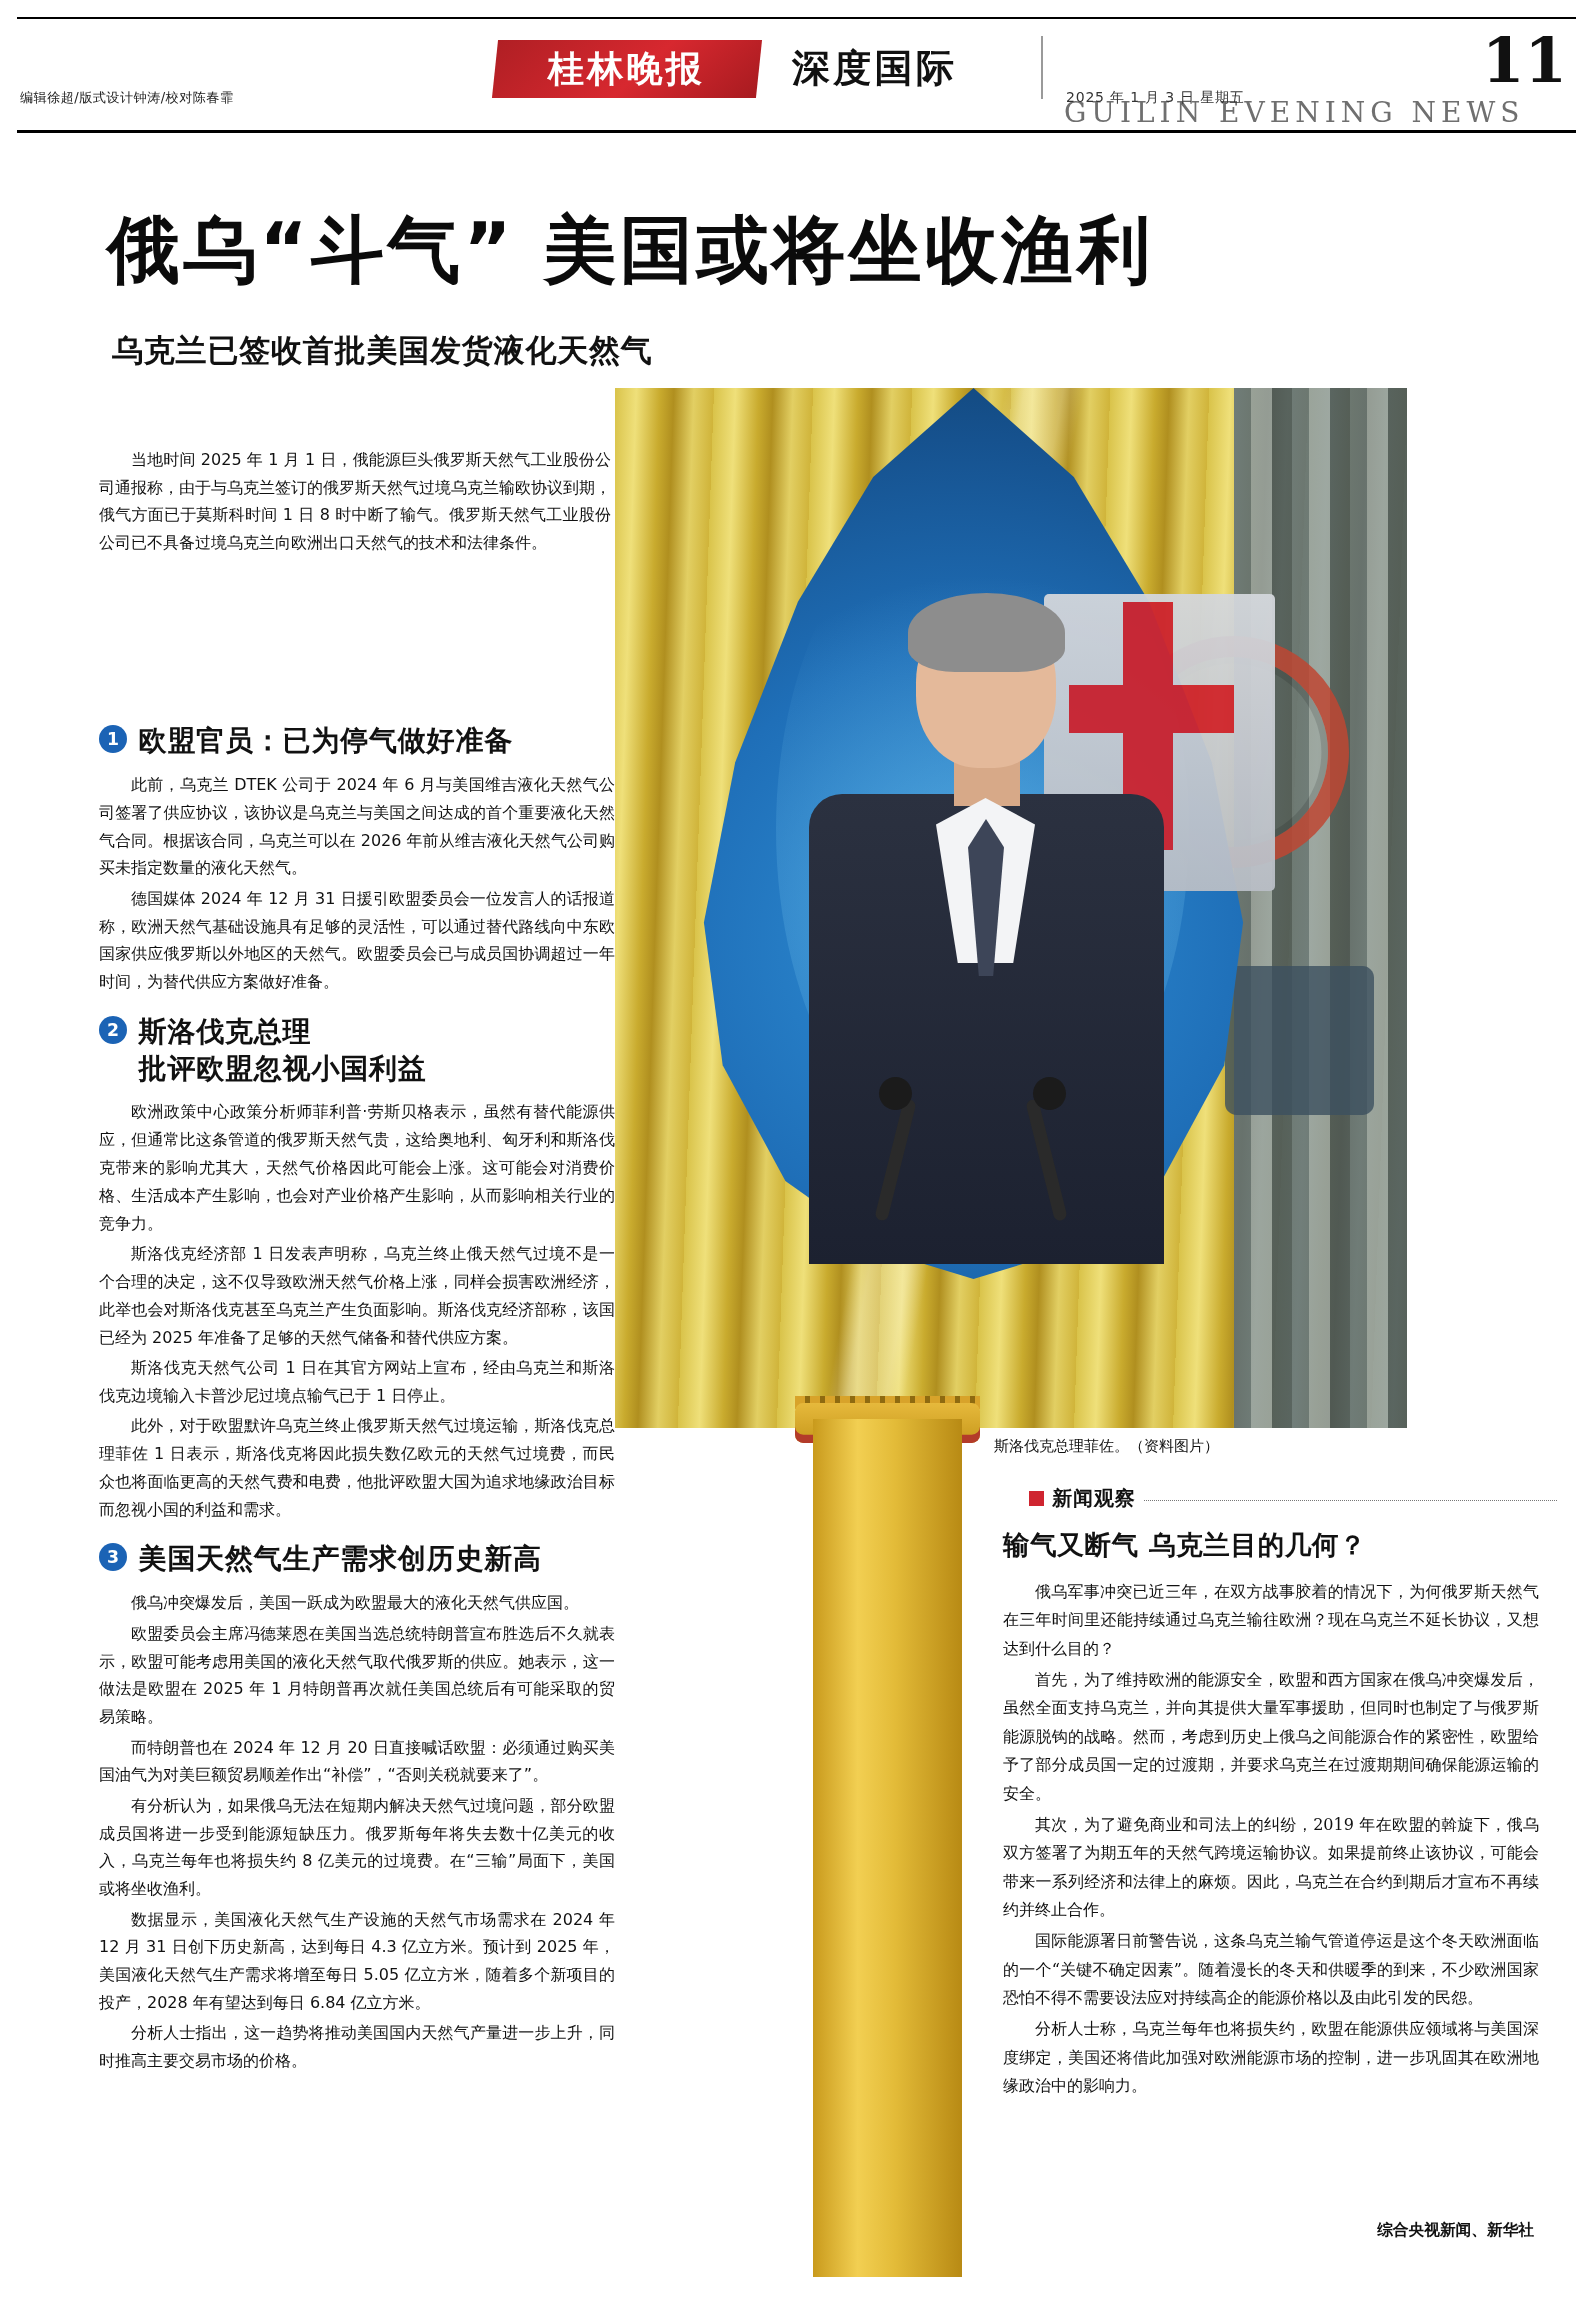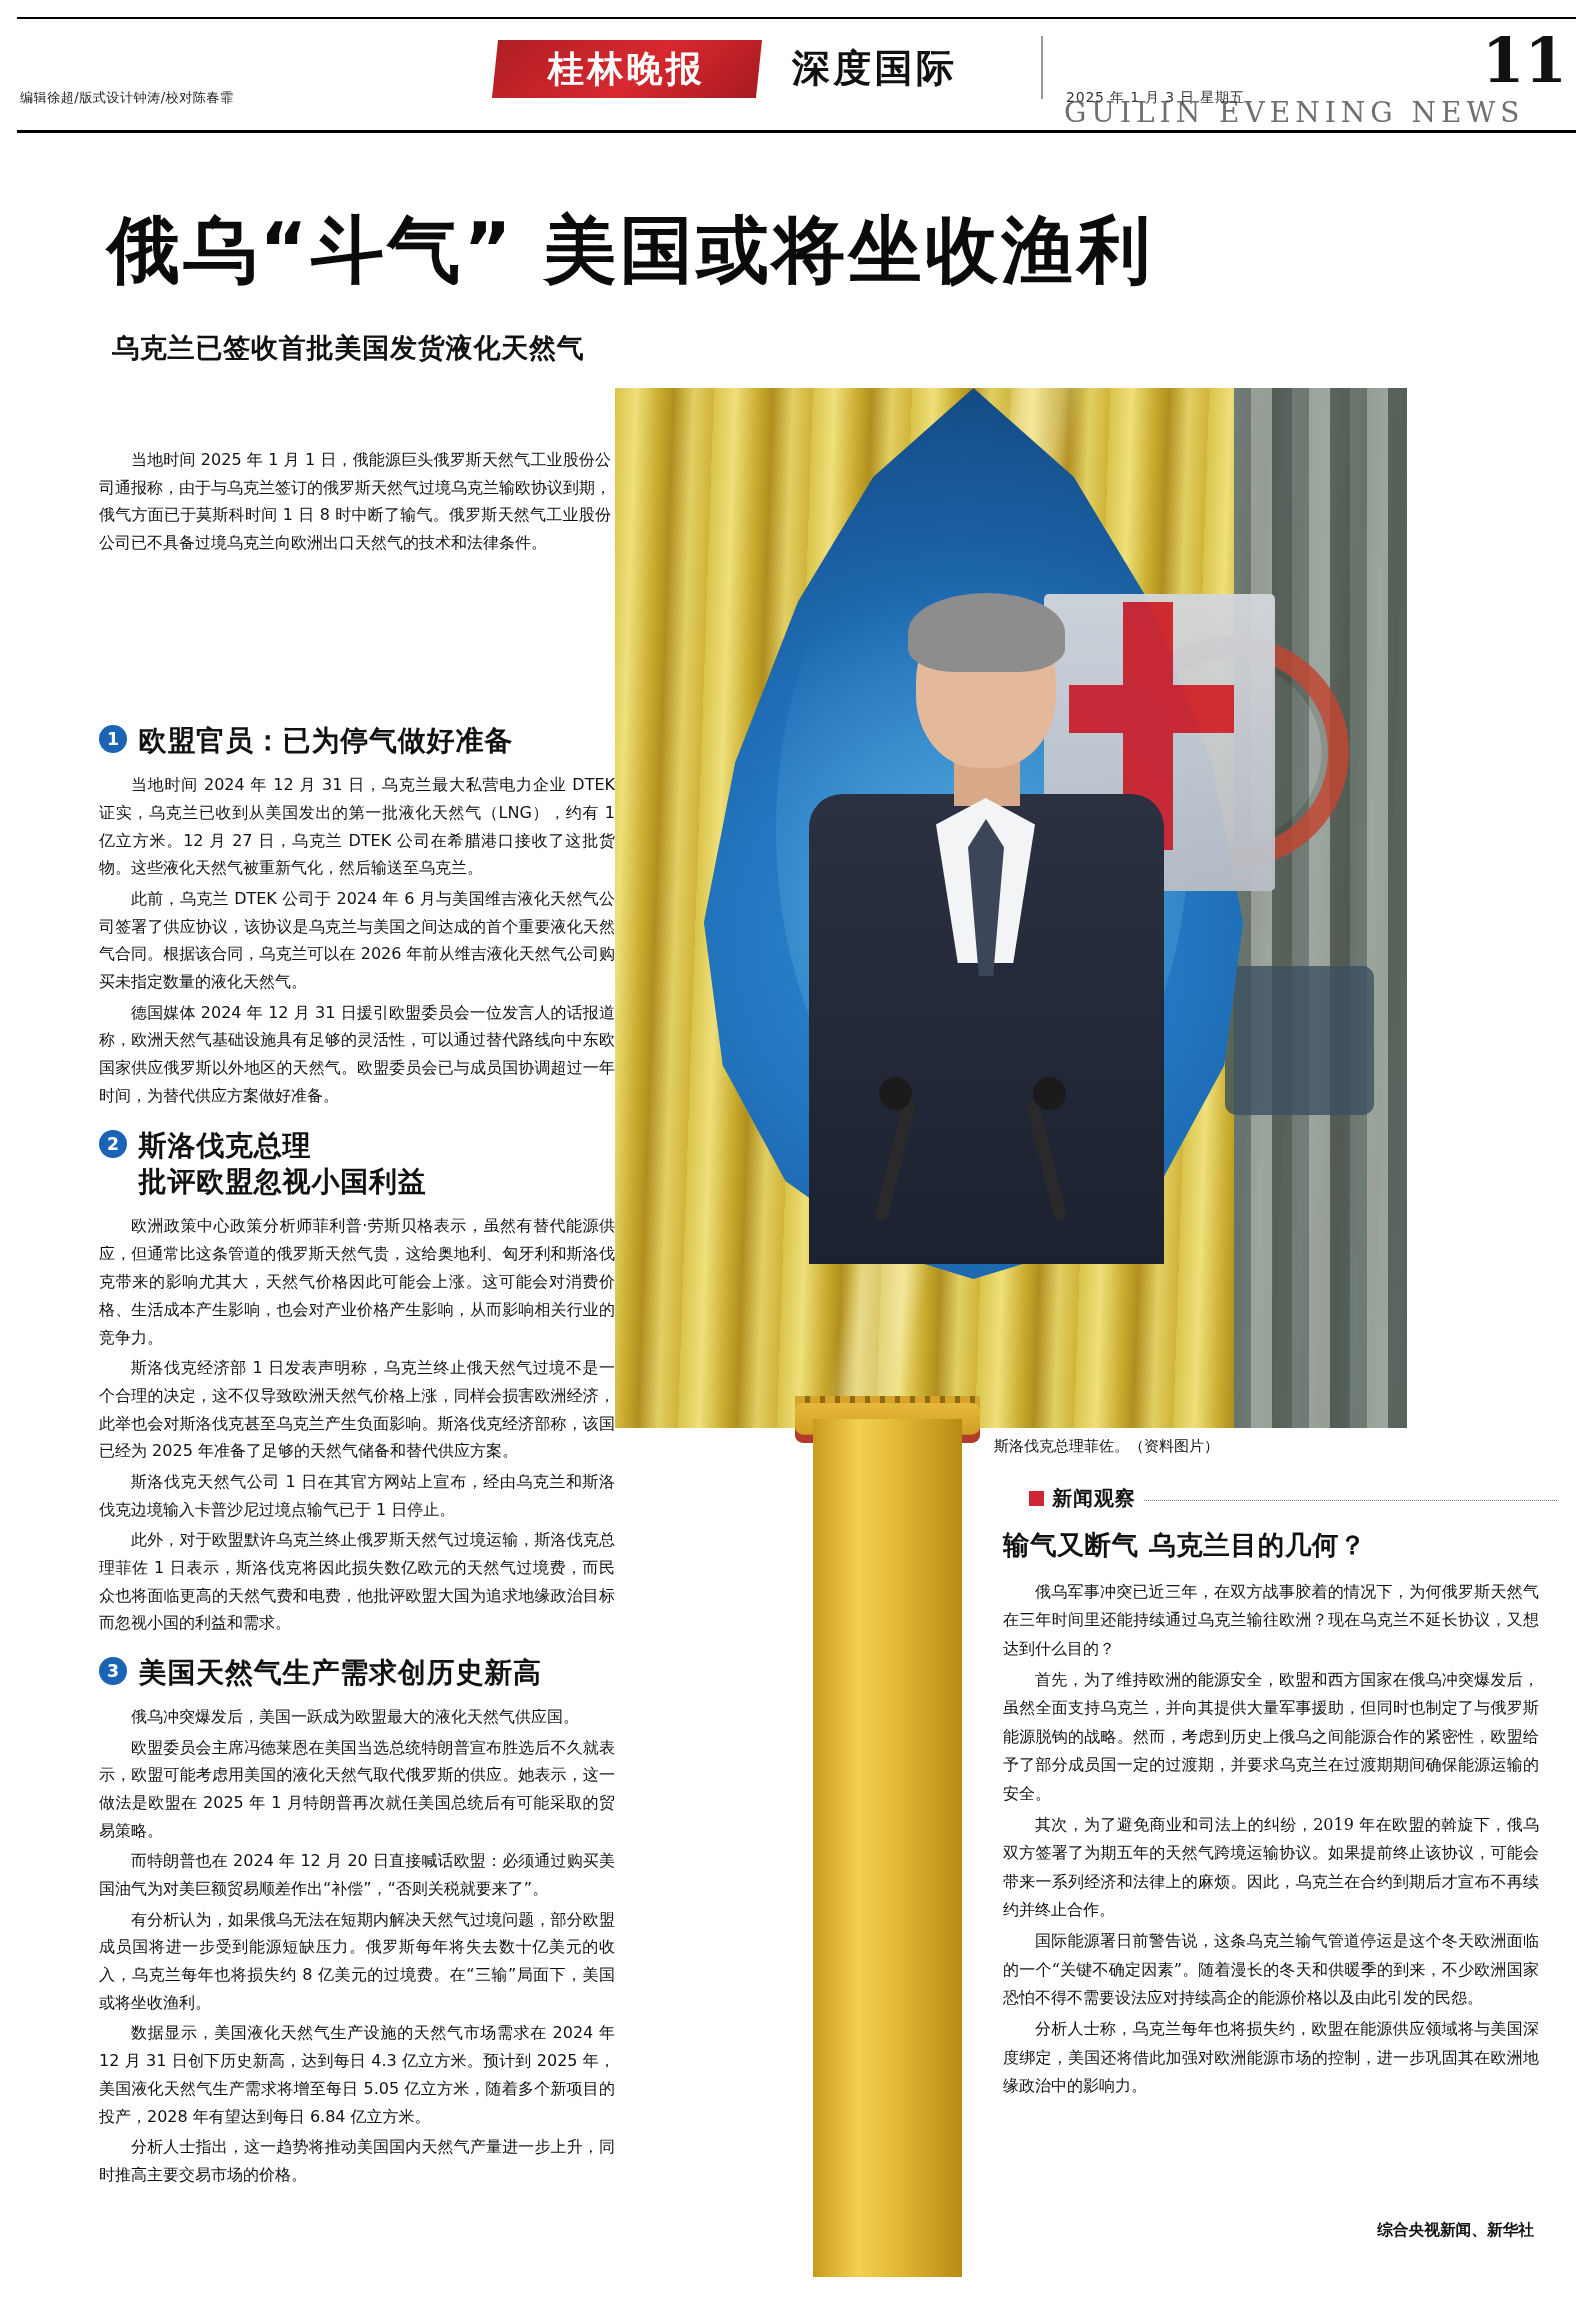--- a/index.html
+++ b/index.html
@@ -67,21 +67,21 @@
   }
 
   
   .headline{
     position:absolute;left:107px;top:210px;width:1337px;
     font-size:73px;font-weight:bold;letter-spacing:3.3px;color:#0b0b0b;
     line-height:1.1;
   }
   .subhead{
     position:absolute;left:112px;top:330px;
-    font-size:27px;font-weight:bold;color:#111;letter-spacing:0.8px;
+    font-size:31px;font-weight:bold;color:#111;letter-spacing:0.8px;
   }
 
   
   .lead{
     position:absolute;left:99px;top:446px;width:512px;
     font-size:16px;line-height:1.72;color:#111;text-align:justify;
     font-family:"DejaVu Sans","Liberation Sans",sans-serif;
   }
   .lead p{margin:0 0 3.3px 0;text-indent:2em;}
 
@@ -304,21 +304,20 @@
 
   <div class="photo-caption">斯洛伐克总理菲佐。（资料图片）</div>
 
   <div class="col-left">
 
     <div class="numbered-head">
       <div class="num-badge">1</div>
       <div class="num-head-text">欧盟官员：已为停气做好准备</div>
     </div>
     <div class="body-text">
-      <p>当地时间 2024 年 12 月 31 日，乌克兰最大私营电力企业 DTEK 证实，乌克兰已收到从美国发出的第一批液化天然气（LNG），约有 1 亿立方米。12 月 27 日，乌克兰 DTEK 公司在希腊港口接收了这批货物。这些液化天然气被重新气化，然后输送至乌克兰。</p>
       <p>此前，乌克兰 DTEK 公司于 2024 年 6 月与美国维吉液化天然气公司签署了供应协议，该协议是乌克兰与美国之间达成的首个重要液化天然气合同。根据该合同，乌克兰可以在 2026 年前从维吉液化天然气公司购买未指定数量的液化天然气。</p>
       <p>德国媒体 2024 年 12 月 31 日援引欧盟委员会一位发言人的话报道称，欧洲天然气基础设施具有足够的灵活性，可以通过替代路线向中东欧国家供应俄罗斯以外地区的天然气。欧盟委员会已与成员国协调超过一年时间，为替代供应方案做好准备。</p>
     </div>
 
     <div class="numbered-head">
       <div class="num-badge">2</div>
       <div class="num-head-text">
         <div>斯洛伐克总理</div>
         <div>批评欧盟忽视小国利益</div>
       </div>

